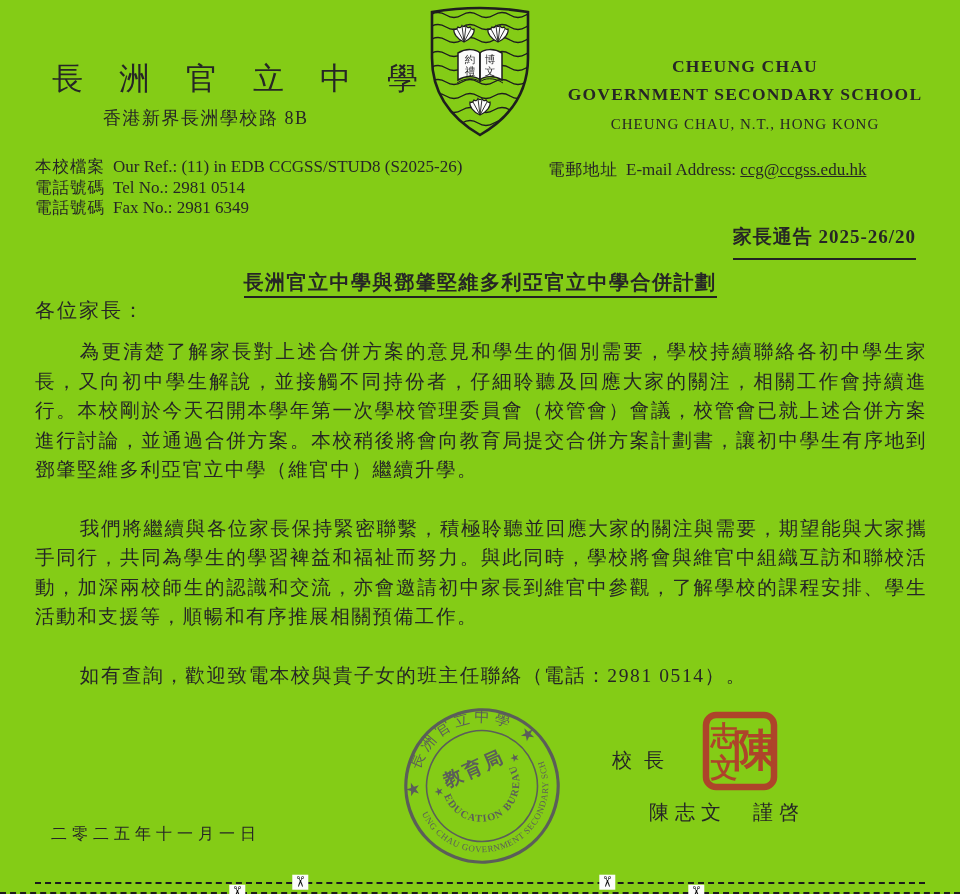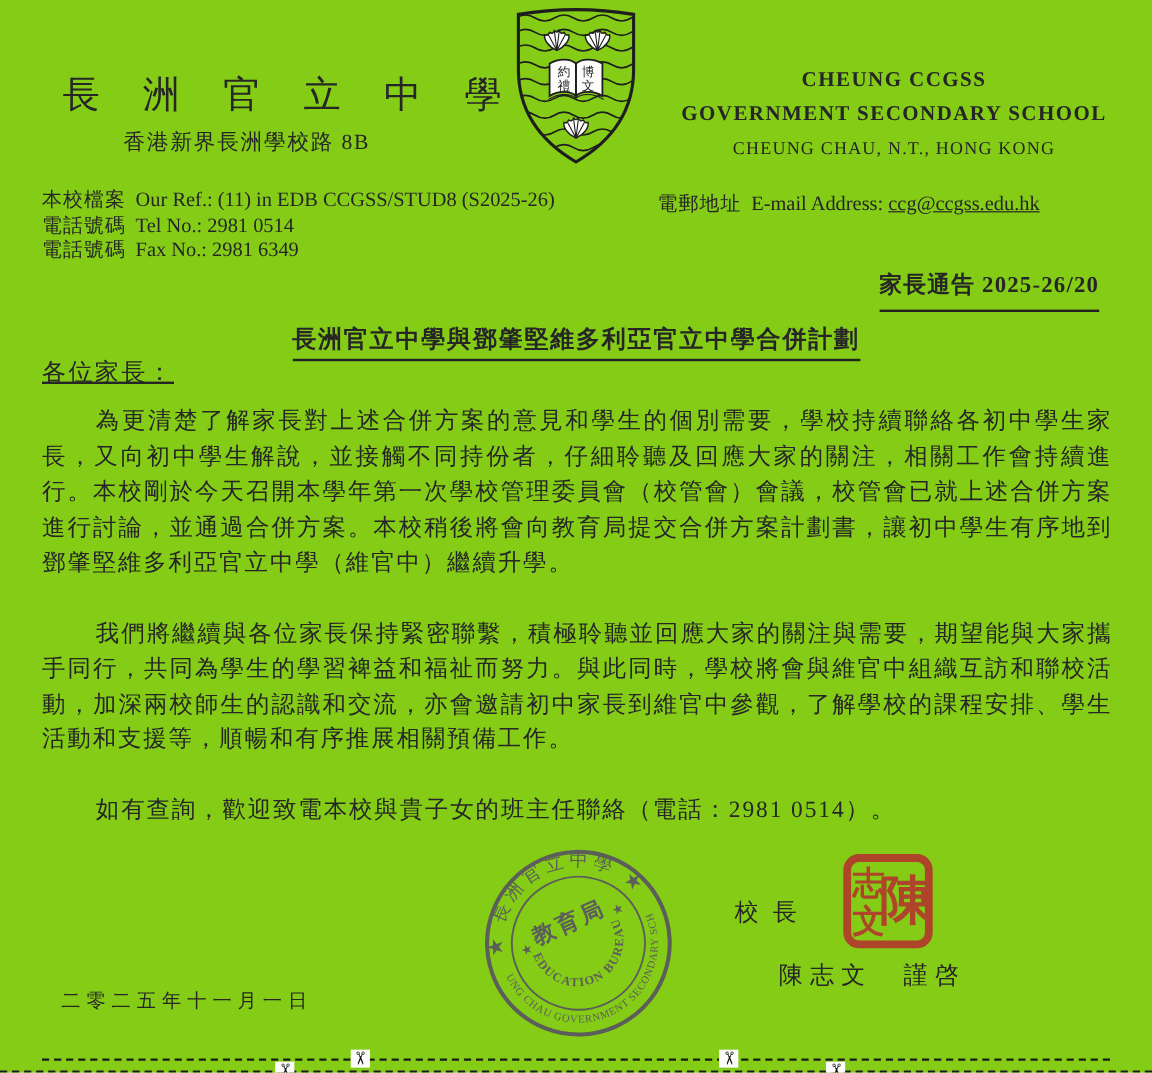--- a/index.html
+++ b/index.html
@@ -17,25 +17,25 @@
   .en-name{font-size:17.5px;font-weight:bold;letter-spacing:1.2px;line-height:28px;}
   .en-addr{font-size:15px;letter-spacing:1px;line-height:19px;}
   .en-gap{height:7px;}
   
   #ref-block{position:absolute;left:35px;top:157px;font-size:17px;line-height:20.5px;}
   #contact-right{position:absolute;left:548px;top:159px;font-size:17px;line-height:21px;}
   .zh-label{font-size:16.5px;letter-spacing:1px;margin-right:8px;}
   .email-link{text-decoration:underline;}
   
   #notice-number{position:absolute;right:44px;top:224px;font-size:19px;font-weight:bold;letter-spacing:1px;border-bottom:2px solid #222;padding-bottom:8px;}
-  #title-row{position:absolute;left:0;right:0;top:269px;text-align:center;font-family:Liberation Mono, monospace;}
+  #title-row{position:absolute;left:0;right:0;top:269px;text-align:center;}
   #title-row span{font-size:20px;font-weight:bold;letter-spacing:1.5px;border-bottom:2px solid #222;padding-bottom:3px;}
   
   #body{position:absolute;left:35px;top:297px;width:892px;}
-  #salutation{font-size:20px;letter-spacing:2px;text-decoration:underline;}
+  #salutation{font-size:20px;letter-spacing:2px;}
   .para{
     margin:13px 0 0 0;font-size:19.5px;line-height:29.5px;letter-spacing:1.6px;
     text-align:justify;text-indent:2.3em;
   }
   .para + .para{margin-top:29px;}
   
   #stamp{position:absolute;left:398px;top:702px;opacity:.88;}
   #principal-label{position:absolute;left:612px;top:747px;font-size:20px;letter-spacing:12px;}
   #seal{position:absolute;left:702px;top:711px;opacity:.92;}
   #closing-line{position:absolute;left:649px;top:799px;font-size:20px;}
@@ -103,21 +103,21 @@
     </g>
     <g fill="#1e1e1e" font-size="10.5" text-anchor="middle">
       <text x="44" y="60">約</text>
       <text x="44" y="72">禮</text>
       <text x="64" y="60">博</text>
       <text x="64" y="72">文</text>
     </g>
   </svg>
 
   <div id="school-en">
-    <div class="en-name">CHEUNG CCGSS</div>
+    <div class="en-name">CHEUNG CHAU</div>
     <div class="en-name">GOVERNMENT SECONDARY SCHOOL</div>
     <div class="en-gap"></div>
     <div class="en-addr">CHEUNG CHAU, N.T., HONG KONG</div>
   </div>
 
   <div id="ref-block">
     <div>
       <span class="zh-label">本校檔案</span><span>Our Ref.: (11) in EDB CCGSS/STUD8 (S2025-26)</span>
     </div>
     <div>

